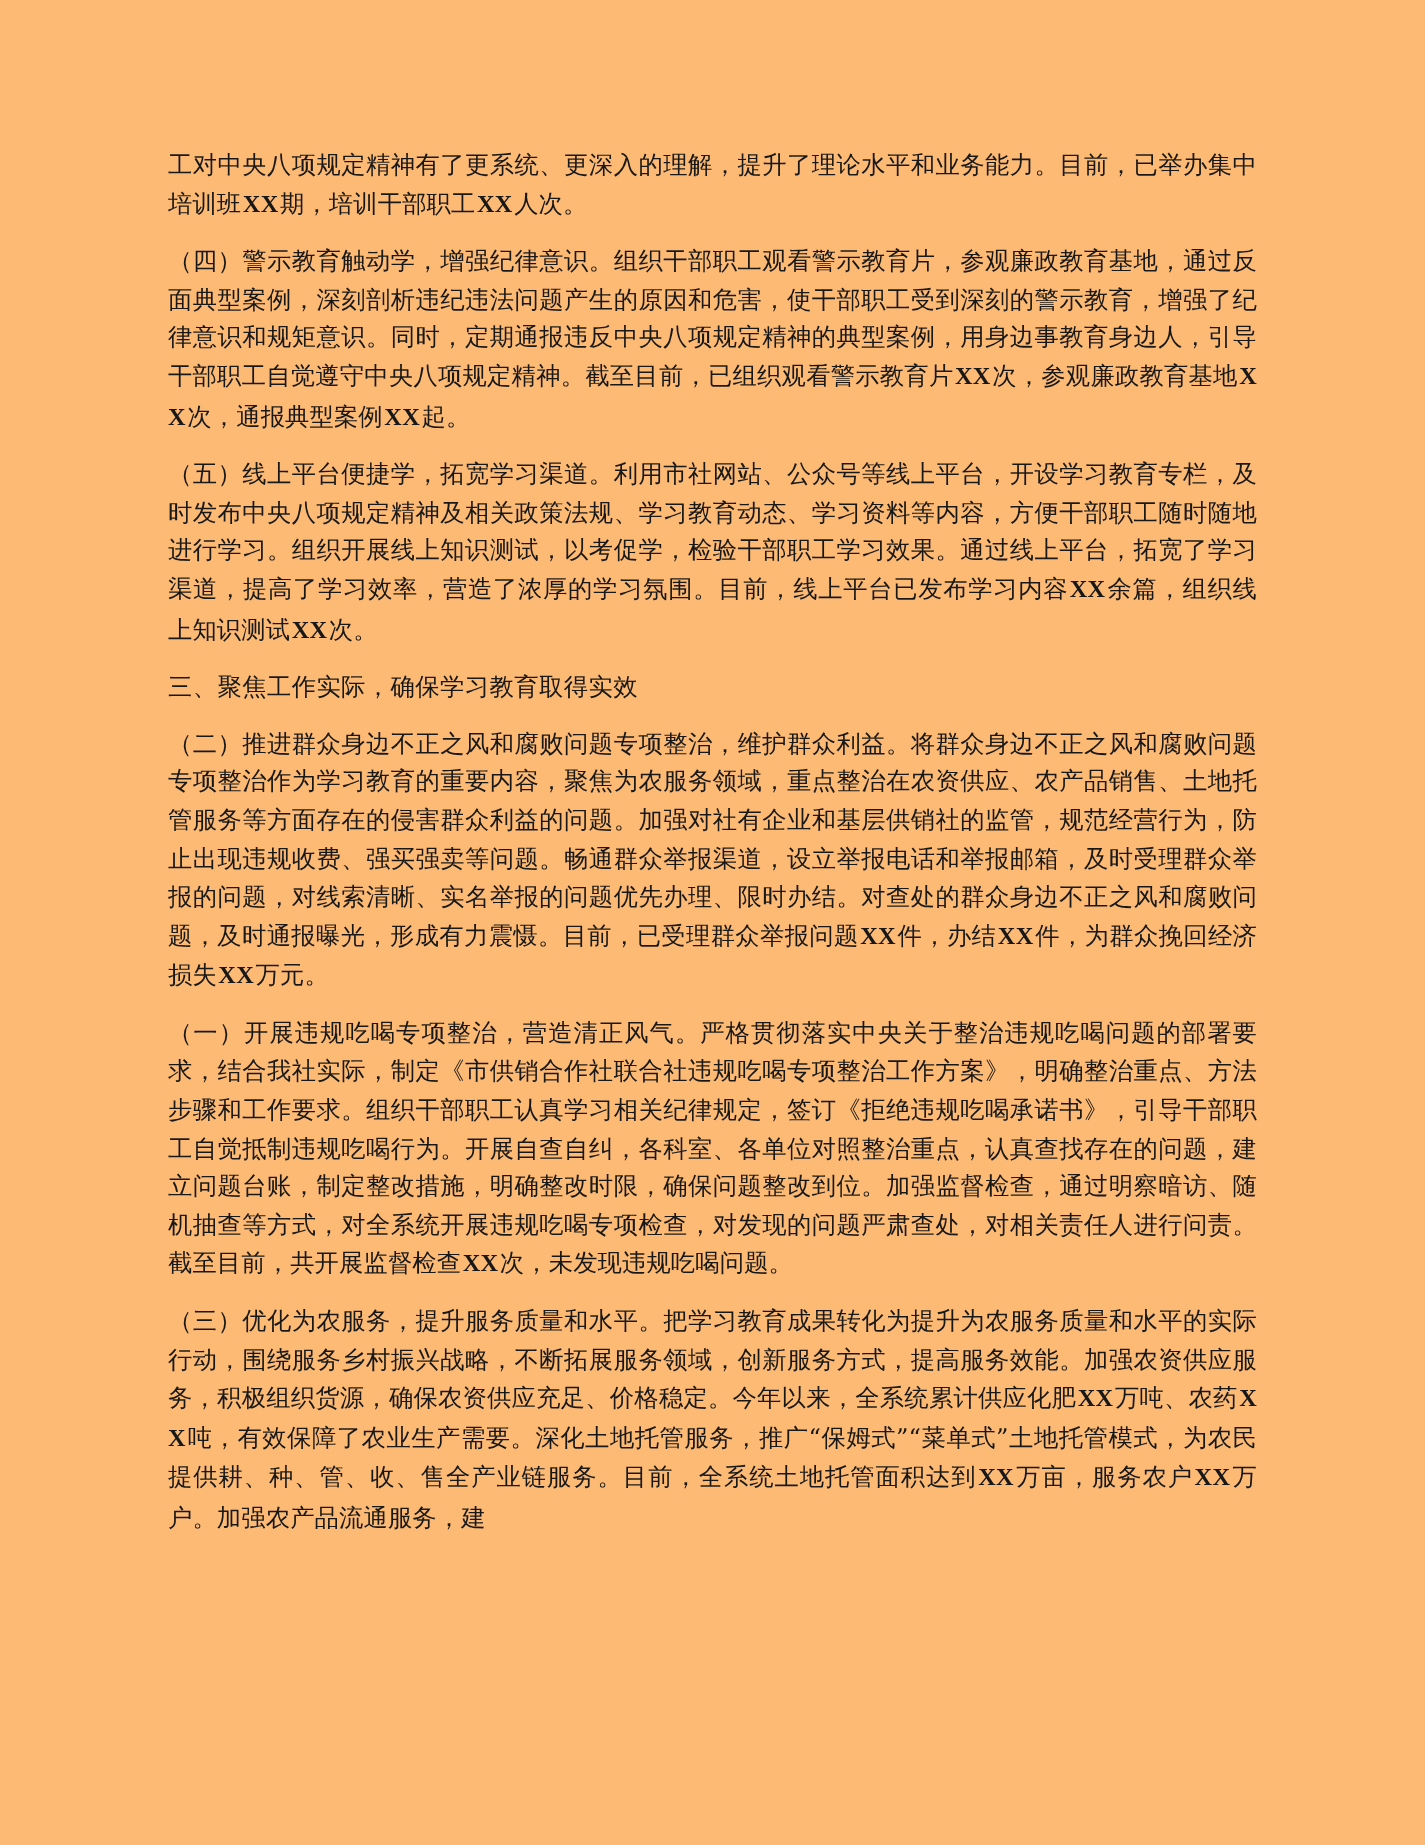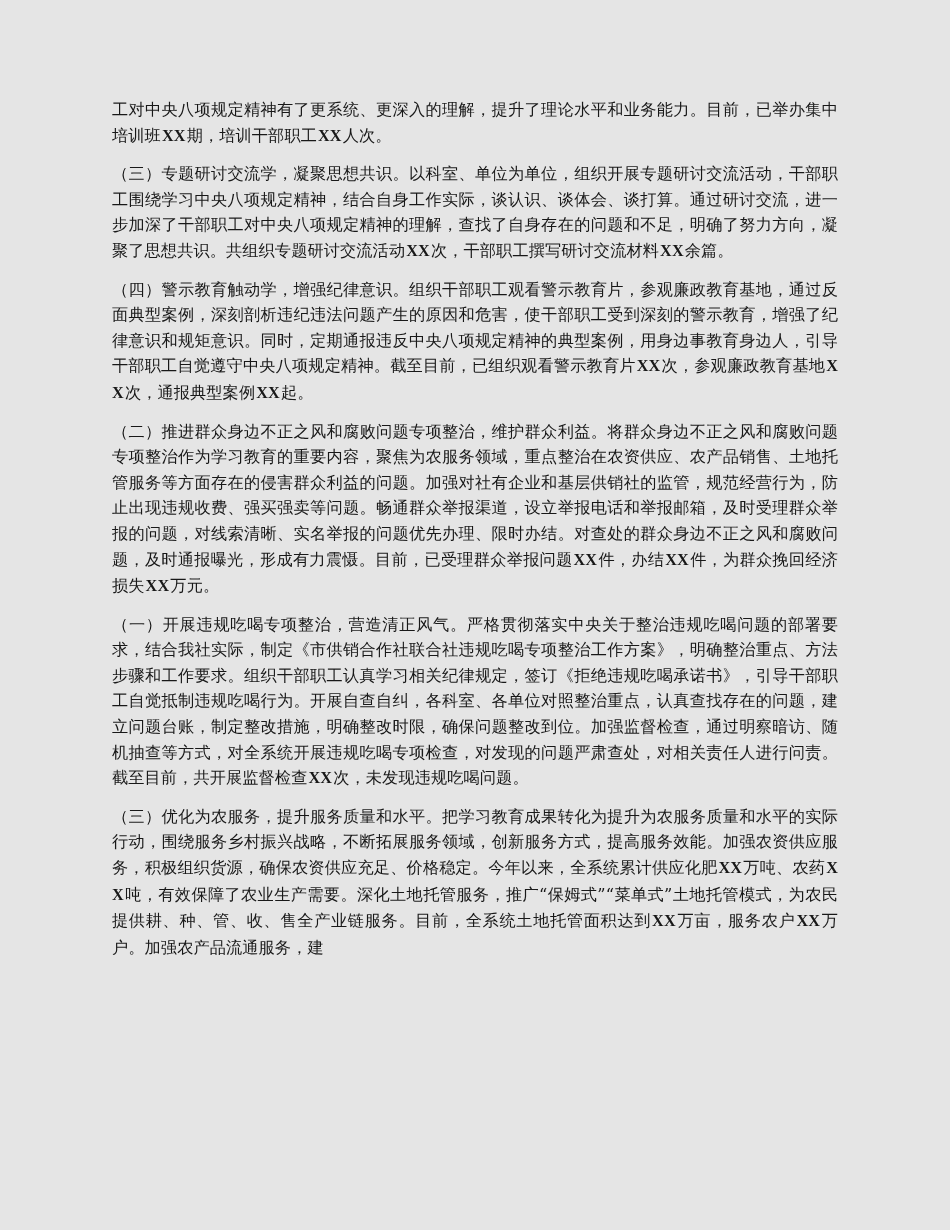--- a/index.html
+++ b/index.html
@@ -16,21 +16,21 @@
     color: #181818;
     -webkit-font-smoothing: antialiased;
   }
 
   .page {
     position: relative;
     width: 950px;
     height: 1230px;
     box-sizing: border-box;
     padding: 97px 112px 0 112px;
-    background: #e5e5e5;
+    background: #fdba74;
   }
 
   .doc-body {
     width: 726px;
   }
 
   
   p.para {
     margin: 0 0 12px 0;
     font-size: 16.2px;
@@ -67,19 +67,20 @@
     padding: 0 1px;
   }
 </style>
 </head>
 <body>
 
 <div class="page">
   <div class="doc-body" id="doc-body">
 
   <p class="para">工对中央八项规定精神有了更系统、更深入的理解，提升了理论水平和业务能力。目前，已举办集中培训班<b class="ph">XX</b>期，培训干部职工<b class="ph">XX</b>人次。</p>
-      <p class="para lead-paren">（三）专题研讨交流学，凝聚思想共识。以科室、单位为单位，组织开展专题研讨交流活动，干部职工围绕学习中央八项规定精神，结合自身工作实际，谈认识、谈体会、谈打算。通过研讨交流，进一步加深了干部职工对中央八项规定精神的理解，查找了自身存在的问题和不足，明确了努力方向，凝聚了思想共识。共组织专题研讨交流活动<b class="ph">XX</b>次，干部职工撰写研讨交流材料<b class="ph">XX</b>余篇。</p>
       <p class="para lead-paren">（四）警示教育触动学，增强纪律意识。组织干部职工观看警示教育片，参观廉政教育基地，通过反面典型案例，深刻剖析违纪违法问题产生的原因和危害，使干部职工受到深刻的警示教育，增强了纪律意识和规矩意识。同时，定期通报违反中央八项规定精神的典型案例，用身边事教育身边人，引导干部职工自觉遵守中央八项规定精神。截至目前，已组织观看警示教育片<b class="ph">XX</b>次，参观廉政教育基地<b class="ph">XX</b>次，通报典型案例<b class="ph">XX</b>起。</p>
+      <p class="para lead-paren">（五）线上平台便捷学，拓宽学习渠道。利用市社网站、公众号等线上平台，开设学习教育专栏，及时发布中央八项规定精神及相关政策法规、学习教育动态、学习资料等内容，方便干部职工随时随地进行学习。组织开展线上知识测试，以考促学，检验干部职工学习效果。通过线上平台，拓宽了学习渠道，提高了学习效率，营造了浓厚的学习氛围。目前，线上平台已发布学习内容<b class="ph">XX</b>余篇，组织线上知识测试<b class="ph">XX</b>次。</p>
+      <p class="heading">三、聚焦工作实际，确保学习教育取得实效</p>
       <p class="para lead-paren">（二）推进群众身边不正之风和腐败问题专项整治，维护群众利益。将群众身边不正之风和腐败问题专项整治作为学习教育的重要内容，聚焦为农服务领域，重点整治在农资供应、农产品销售、土地托管服务等方面存在的侵害群众利益的问题。加强对社有企业和基层供销社的监管，规范经营行为，防止出现违规收费、强买强卖等问题。畅通群众举报渠道，设立举报电话和举报邮箱，及时受理群众举报的问题，对线索清晰、实名举报的问题优先办理、限时办结。对查处的群众身边不正之风和腐败问题，及时通报曝光，形成有力震慑。目前，已受理群众举报问题<b class="ph">XX</b>件，办结<b class="ph">XX</b>件，为群众挽回经济损失<b class="ph">XX</b>万元。</p>
       <p class="para lead-paren">（一）开展违规吃喝专项整治，营造清正风气。严格贯彻落实中央关于整治违规吃喝问题的部署要求，结合我社实际，制定《市供销合作社联合社违规吃喝专项整治工作方案》，明确整治重点、方法步骤和工作要求。组织干部职工认真学习相关纪律规定，签订《拒绝违规吃喝承诺书》，引导干部职工自觉抵制违规吃喝行为。开展自查自纠，各科室、各单位对照整治重点，认真查找存在的问题，建立问题台账，制定整改措施，明确整改时限，确保问题整改到位。加强监督检查，通过明察暗访、随机抽查等方式，对全系统开展违规吃喝专项检查，对发现的问题严肃查处，对相关责任人进行问责。截至目前，共开展监督检查<b class="ph">XX</b>次，未发现违规吃喝问题。</p>
       <p class="para lead-paren">（三）优化为农服务，提升服务质量和水平。把学习教育成果转化为提升为农服务质量和水平的实际行动，围绕服务乡村振兴战略，不断拓展服务领域，创新服务方式，提高服务效能。加强农资供应服务，积极组织货源，确保农资供应充足、价格稳定。今年以来，全系统累计供应化肥<b class="ph">XX</b>万吨、农药<b class="ph">XX</b>吨，有效保障了农业生产需要。深化土地托管服务，推广“保姆式”“菜单式”土地托管模式，为农民提供耕、种、管、收、售全产业链服务。目前，全系统土地托管面积达到<b class="ph">XX</b>万亩，服务农户<b class="ph">XX</b>万户。加强农产品流通服务，建</p>
     </div>
 </div>
 
 </body></html>

